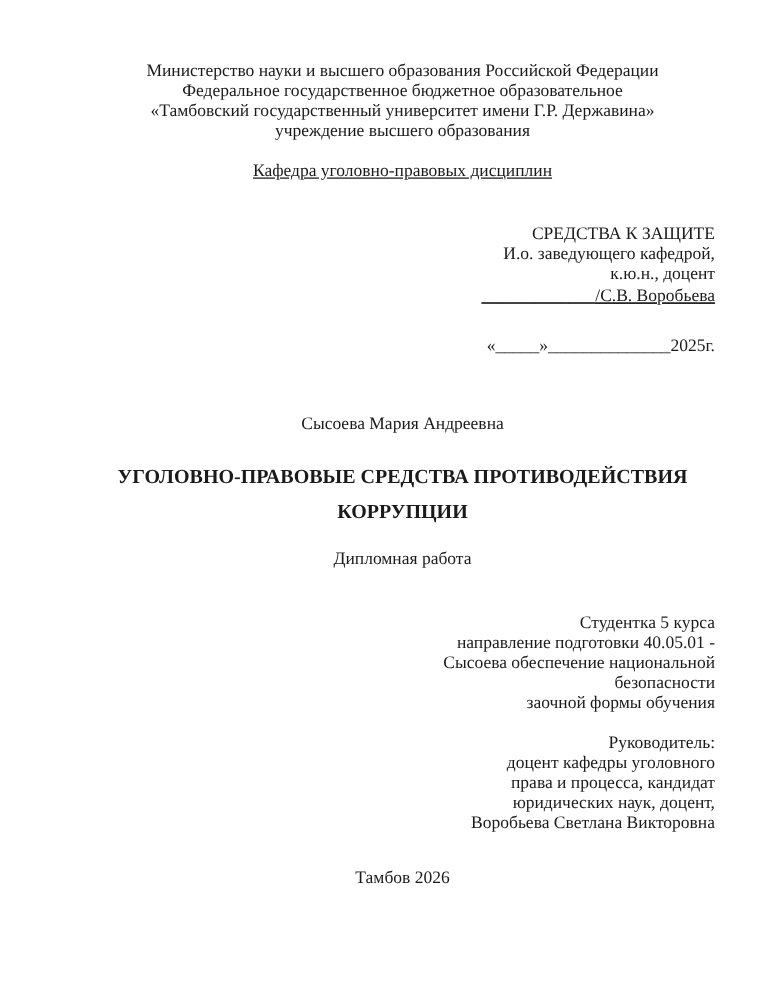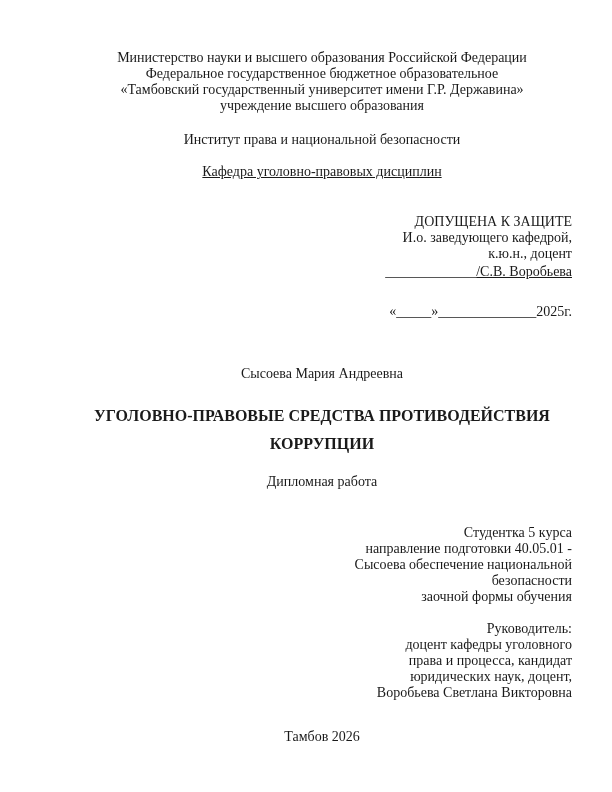--- a/index.html
+++ b/index.html
@@ -19,21 +19,21 @@
     font-size: 14px;
     line-height: 16px;
     overflow: hidden;
   }
   .center { text-align: center; }
   .right  { text-align: right; }
 
   .institute   { margin-top: 18px; }
   .department  { margin-top: 16px; text-decoration: underline; }
   .approval    { margin-top: 34px; }
-  .sig-line    { margin-top: 2px; }
+  .sig-line    { margin-top: 2px; text-decoration: underline; }
   .date-line   { margin-top: 24px; }
   .author      { margin-top: 46px; }
   .title {
     margin-top: 20px;
     font-weight: bold;
     font-size: 16px;
     line-height: 28px;
   }
   .work-type   { margin-top: 16px; }
   .student     { margin-top: 35px; }
@@ -47,26 +47,25 @@
 
 <div class="page">
 
   <div class="center">
     <div>Министерство науки и высшего образования Российской Федерации</div>
     <div>Федеральное государственное бюджетное образовательное</div>
     <div>«Тамбовский государственный университет имени Г.Р. Державина»</div>
     <div>учреждение высшего образования</div>
   </div>
 
-  <div class="center institute">Институт права и национальной безопасности</div>
 
   <div class="center department">Кафедра уголовно-правовых дисциплин</div>
 
   <div class="right approval">
-    <div>ДОПУЩЕНА К ЗАЩИТЕ</div>
+    <div>СРЕДСТВА К ЗАЩИТЕ</div>
     <div>И.о. заведующего кафедрой,</div>
     <div>к.ю.н., доцент</div>
     <div class="sig-line"><span>_____________</span><span class="underlined">/С.В. Воробьева</span></div>
   </div>
 
   <div class="right date-line">«_____»______________2025г.</div>
 
   <div class="center author">Сысоева Мария Андреевна</div>
 
   <div class="center title">

